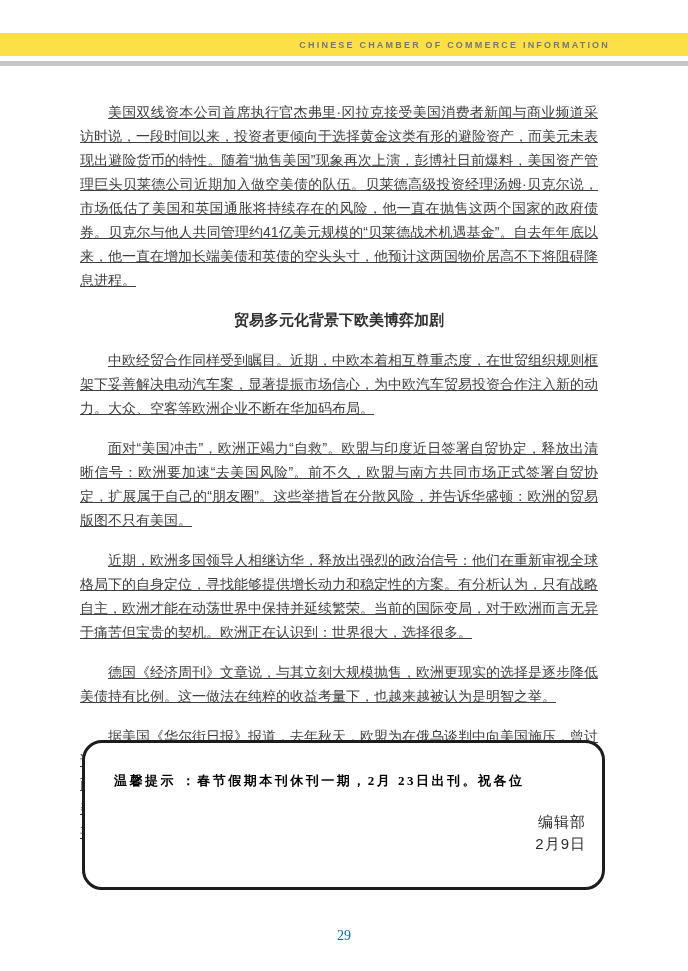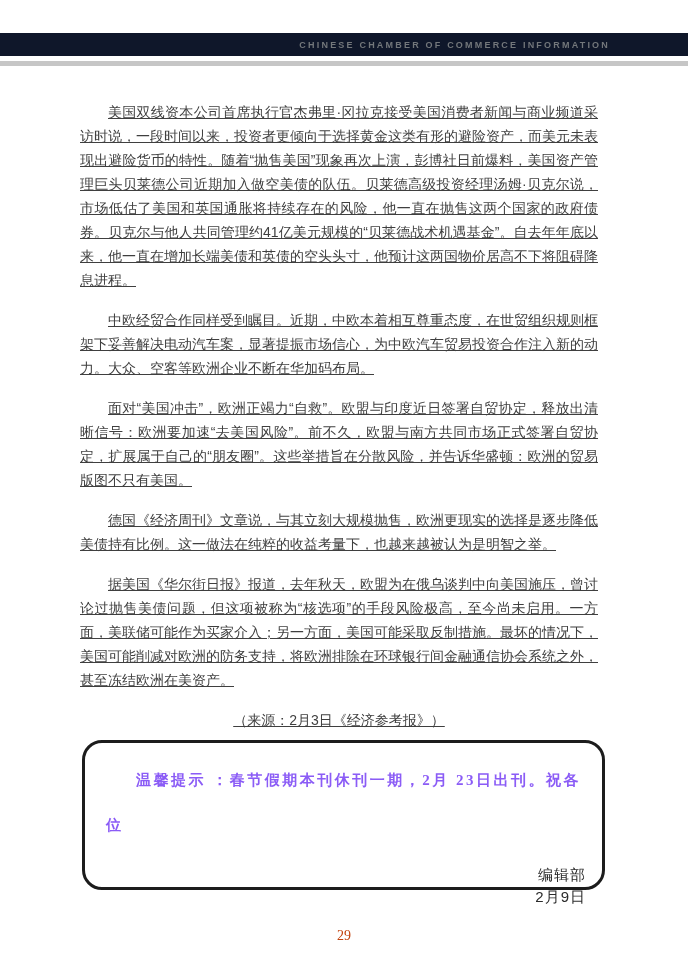--- a/index.html
+++ b/index.html
@@ -6,21 +6,21 @@
   .page{
     position:relative;
     width:688px;height:971px;
     background:#ffffff;
     overflow:hidden;
     font-family:"Liberation Sans","DejaVu Sans",sans-serif;
   }
   
   .header-band{
     position:absolute;left:0;top:33px;width:688px;height:23px;
-    background:#0f172a;
+    background:#fde047;
     display:flex;align-items:center;justify-content:flex-end;
     padding-right:78px;box-sizing:border-box;
   }
   .header-band .masthead{
     font-size:9px;font-weight:bold;letter-spacing:2.2px;
     color:#73777b;white-space:nowrap;
   }
   .header-stripe{
     position:absolute;left:0;top:61px;width:688px;height:5px;
     background:#c6c6c6;
@@ -45,55 +45,57 @@
     margin-top:0;
   }
   
   .notice-box{
     position:absolute;left:82px;top:740px;width:523px;height:150px;
     box-sizing:border-box;
     border:3px solid #1c1c1c;border-radius:20px;
     background:#ffffff;
   }
   .notice-box .notice-text{
-    margin-top:15px;padding:0 21px;
+    margin-top:15px;padding:0 3px;
     font-family:"Liberation Serif","DejaVu Serif",serif;
-    font-weight:bold;color:#8b5cf6;
-    font-size:15px;line-height:45px;letter-spacing:2.5px;
+    font-weight:bold;color:#000000;
+    font-size:13px;line-height:45px;letter-spacing:2.5px;
     text-align:left;
   }
   .notice-box .notice-line-first{text-indent:2em;}
   .notice-box .notice-sign{
-    margin-top:16px;padding-right:16px;
+    margin-top:8px;padding-right:16px;
     text-align:right;
     font-size:15px;line-height:22px;color:#2b2b2b;
     letter-spacing:1px;
   }
   
   .page-number{
     position:absolute;left:0;top:928px;width:688px;
     text-align:center;
     font-family:"Liberation Serif","DejaVu Serif",serif;
-    font-size:14px;color:#c2410c;
+    font-size:14px;color:#0369a1;
   }
 </style>
 </head>
 <body>
 
 <div class="page">
 
   <div class="header-band">
     <span class="masthead">CHINESE CHAMBER OF COMMERCE INFORMATION</span>
   </div>
   <div class="header-stripe"></div>
 
   <div class="article">
     <p>美国双线资本公司首席执行官杰弗里·冈拉克接受美国消费者新闻与商业频道采访时说，一段时间以来，投资者更倾向于选择黄金这类有形的避险资产，而美元未表现出避险货币的特性。随着“抛售美国”现象再次上演，彭博社日前爆料，美国资产管理巨头贝莱德公司近期加入做空美债的队伍。贝莱德高级投资经理汤姆·贝克尔说，市场低估了美国和英国通胀将持续存在的风险，他一直在抛售这两个国家的政府债券。贝克尔与他人共同管理约41亿美元规模的“贝莱德战术机遇基金”。自去年年底以来，他一直在增加长端美债和英债的空头头寸，他预计这两国物价居高不下将阻碍降息进程。</p>
+    <h2 class="section-heading">贸易多元化背景下欧美博弈加剧</h2>
     <p>中欧经贸合作同样受到瞩目。近期，中欧本着相互尊重态度，在世贸组织规则框架下妥善解决电动汽车案，显著提振市场信心，为中欧汽车贸易投资合作注入新的动力。大众、空客等欧洲企业不断在华加码布局。</p>
     <p>面对“美国冲击”，欧洲正竭力“自救”。欧盟与印度近日签署自贸协定，释放出清晰信号：欧洲要加速“去美国风险”。前不久，欧盟与南方共同市场正式签署自贸协定，扩展属于自己的“朋友圈”。这些举措旨在分散风险，并告诉华盛顿：欧洲的贸易版图不只有美国。</p>
+    <p>近期，欧洲多国领导人相继访华，释放出强烈的政治信号：他们在重新审视全球格局下的自身定位，寻找能够提供增长动力和稳定性的方案。有分析认为，只有战略自主，欧洲才能在动荡世界中保持并延续繁荣。当前的国际变局，对于欧洲而言无异于痛苦但宝贵的契机。欧洲正在认识到：世界很大，选择很多。</p>
     <p>德国《经济周刊》文章说，与其立刻大规模抛售，欧洲更现实的选择是逐步降低美债持有比例。这一做法在纯粹的收益考量下，也越来越被认为是明智之举。</p>
     <p>据美国《华尔街日报》报道，去年秋天，欧盟为在俄乌谈判中向美国施压，曾讨论过抛售美债问题，但这项被称为“核选项”的手段风险极高，至今尚未启用。一方面，美联储可能作为买家介入；另一方面，美国可能采取反制措施。最坏的情况下，美国可能削减对欧洲的防务支持，将欧洲排除在环球银行间金融通信协会系统之外，甚至冻结欧洲在美资产。</p>
     <p class="source-line">（来源：2月3日《经济参考报》）</p>
   </div>
 
   <div class="notice-box">
     <div class="notice-text">
       <div class="notice-line-first">温馨提示 ：春节假期本刊休刊一期，2月 23日出刊。祝各位</div>
     </div>
     <div class="notice-sign">

